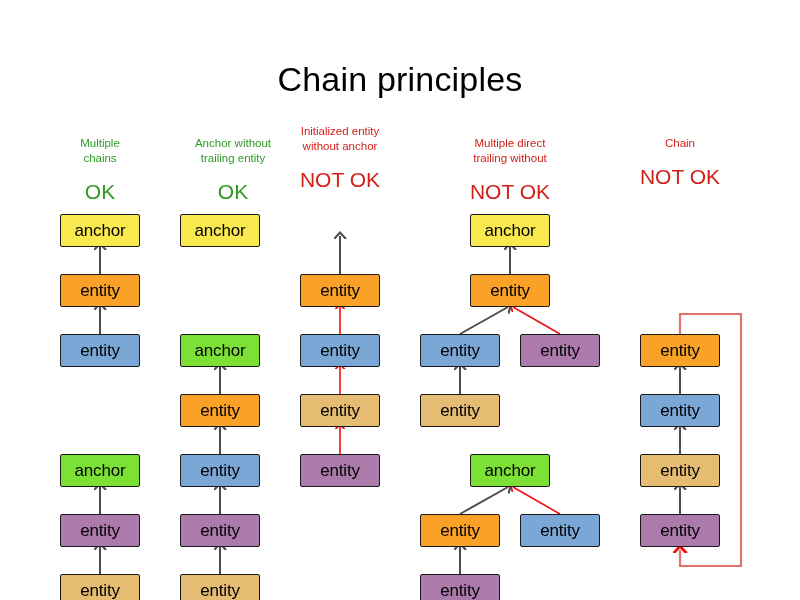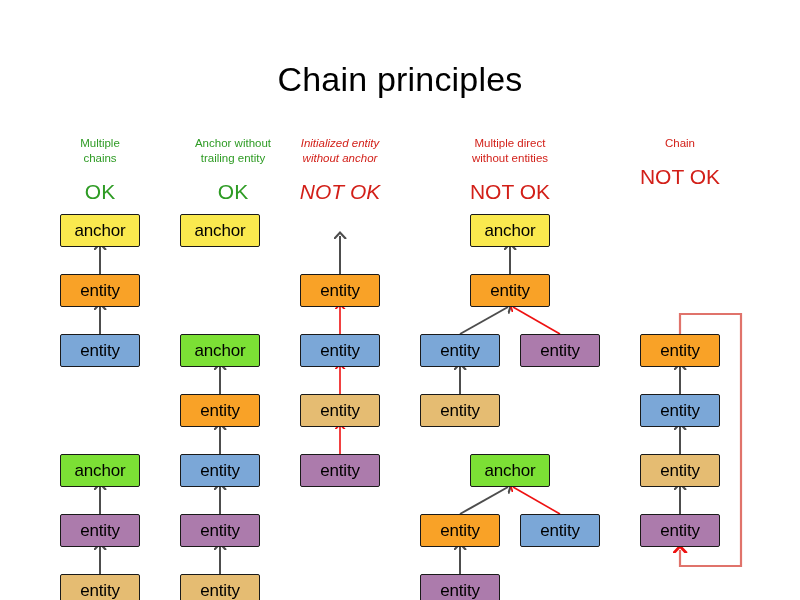--- a/index.html
+++ b/index.html
@@ -85,28 +85,28 @@
       <div class="col-head" style="left: 15px; top: 100px;">
         <span class="desc ok">Multiple
 chains</span>
         <span class="verdict ok">OK</span>
       </div>
       <div class="col-head" style="left: 148px; top: 100px;">
         <span class="desc ok">Anchor without
 trailing entity</span>
         <span class="verdict ok">OK</span>
       </div>
-      <div class="col-head" style="left: 255px; top: 100px; font-style: italic;">
+      <div class="col-head" style="left: 255px; top: 88px;">
         <span class="desc notok">Initialized entity
 without anchor</span>
         <span class="verdict notok">NOT OK</span>
       </div>
       <div class="col-head" style="left: 425px; top: 100px;">
         <span class="desc notok">Multiple direct
-without entities</span>
+trailing without</span>
         <span class="verdict notok">NOT OK</span>
       </div>
       <div class="col-head" style="left: 595px; top: 100px;">
         <span class="desc notok">Chain</span>
         <span class="verdict notok">NOT OK</span>
       </div>
     </div>
 
   <svg class="edges" viewBox="0 0 800 600" xmlns="http://www.w3.org/2000/svg">
     <defs>

